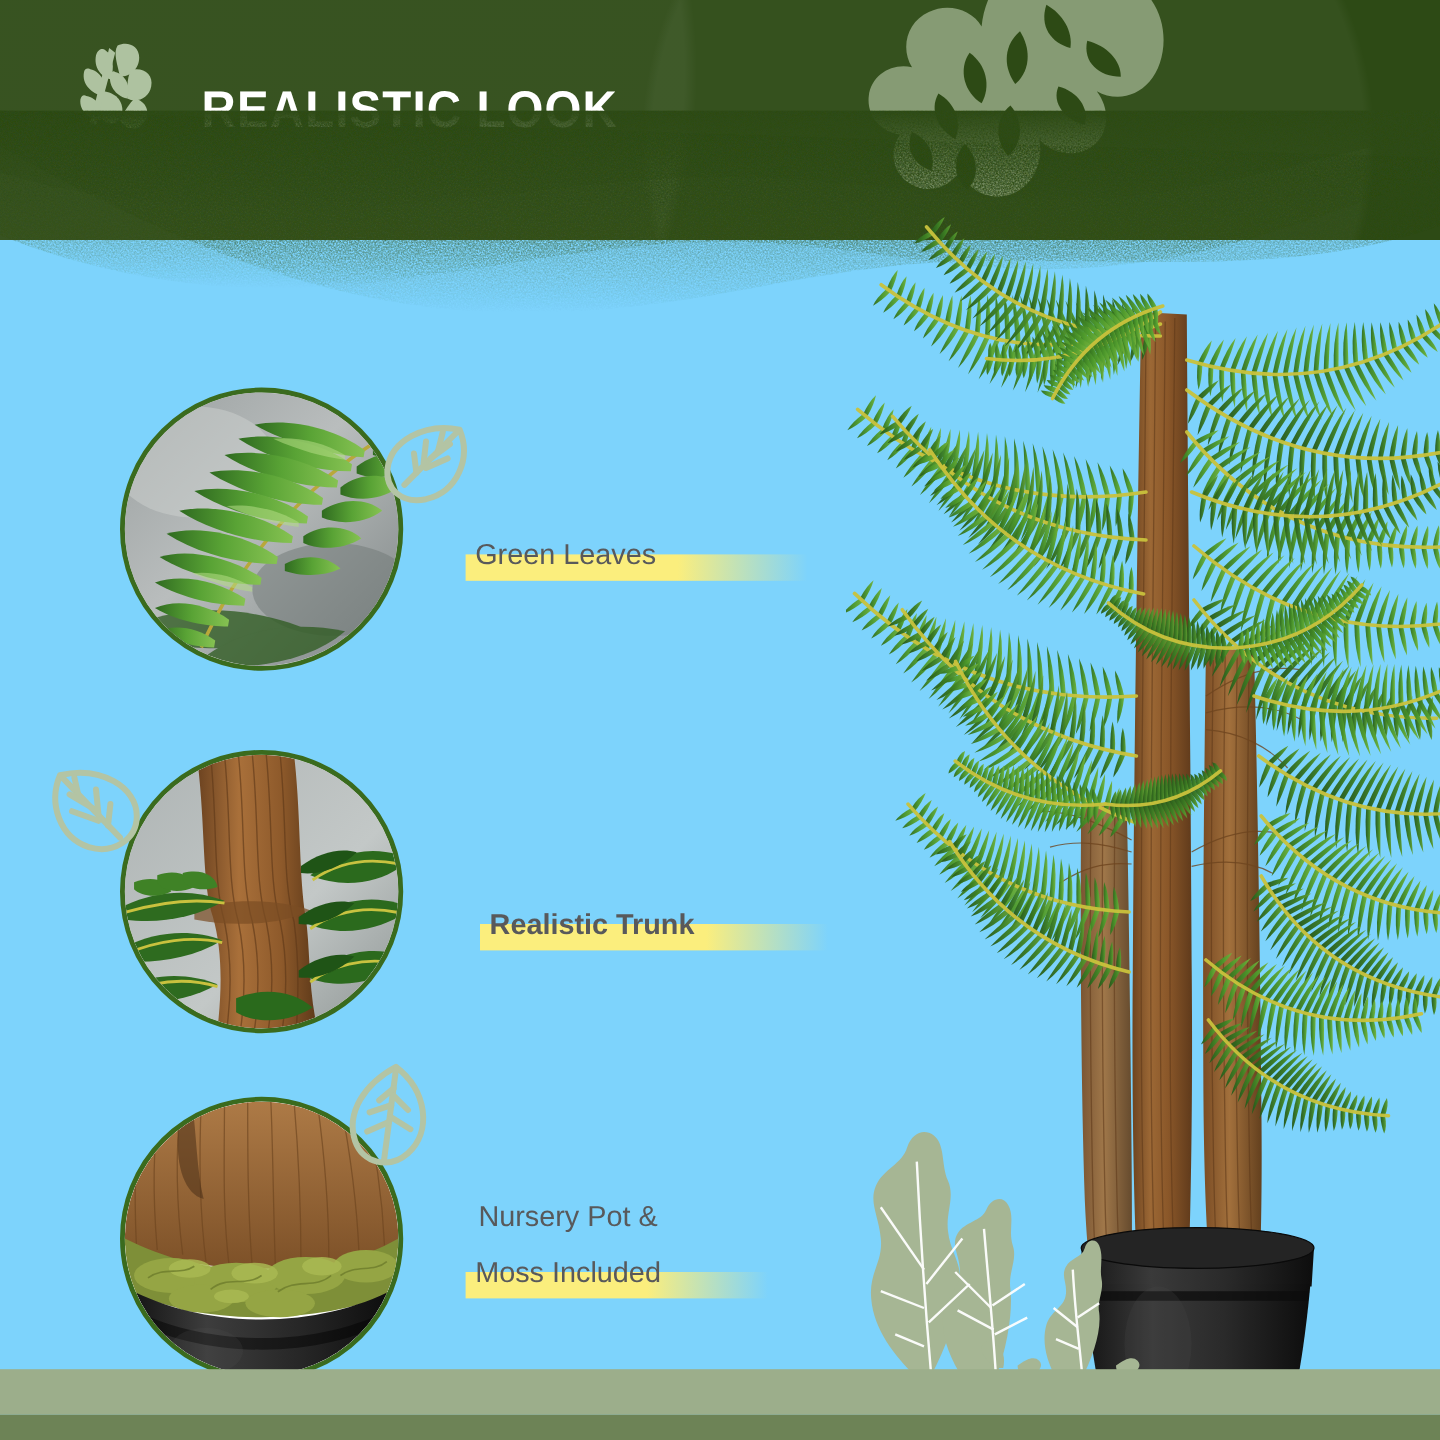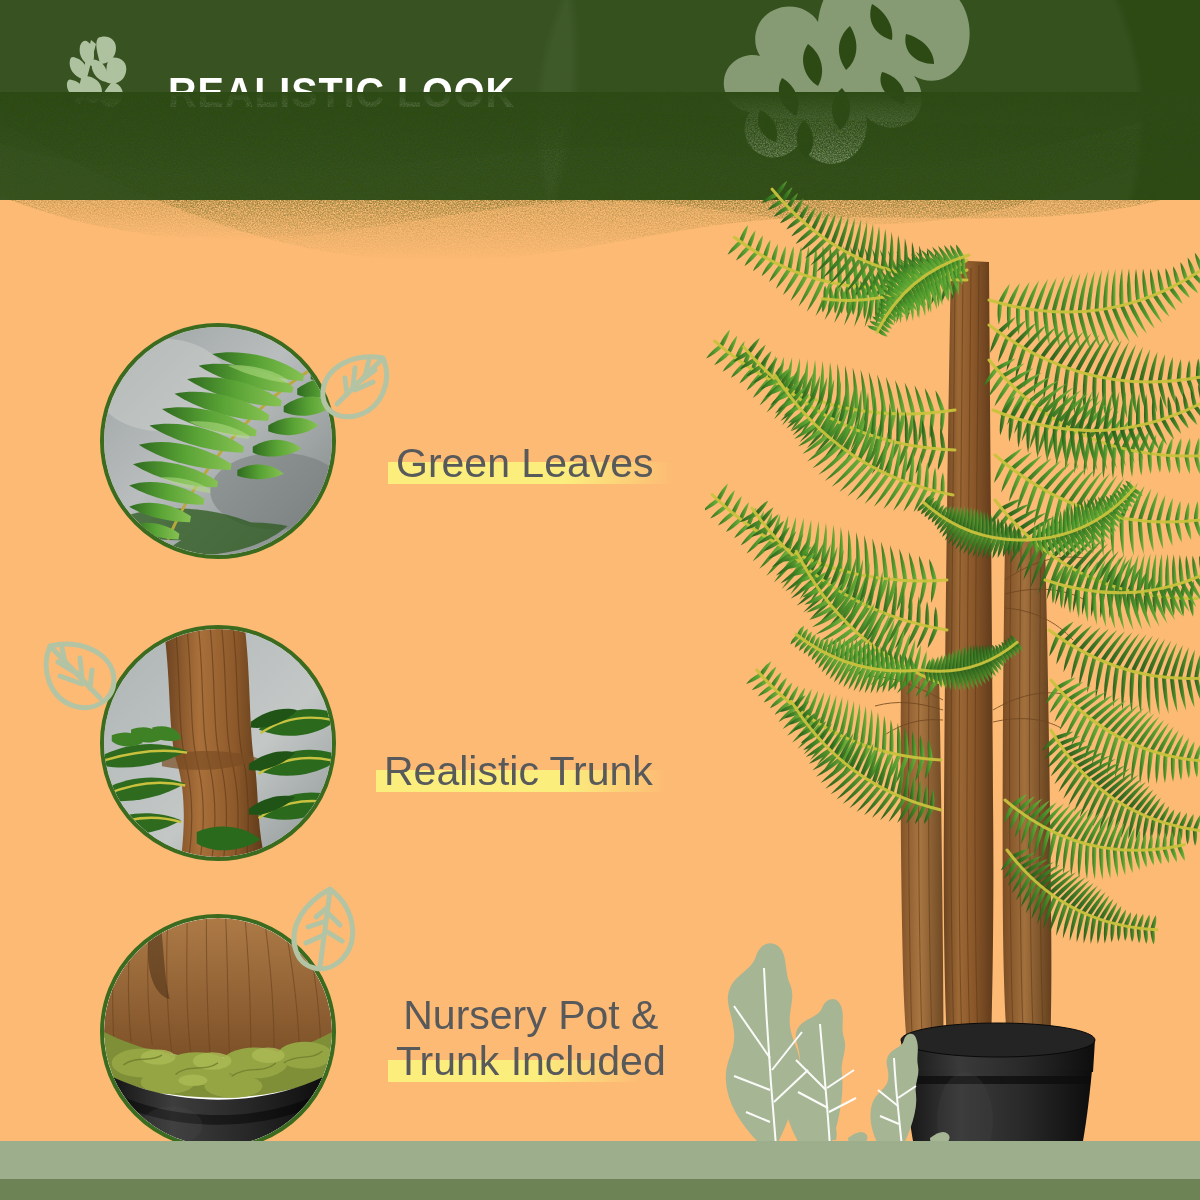--- a/index.html
+++ b/index.html
@@ -3,21 +3,21 @@
 <meta charset="utf-8">
 <style>
   html,body{margin:0;padding:0;}
   body{
     width:1200px;height:1200px;
     background:#ffffff;
     font-family:"Liberation Sans", sans-serif;
     overflow:hidden;
     position:relative;
   }
-  #stage{position:relative;width:1200px;height:1200px;overflow:hidden;background:#fdba74;}
+  #stage{position:relative;width:1200px;height:1200px;overflow:hidden;background:#7dd3fc;}
 
   
   .header-band{
     position:absolute;left:0;top:0;width:1200px;height:200px;
     background:#2d4a15;
     overflow:hidden;
     z-index:5;
   }
   .header-noise{
     position:absolute;left:0;top:0;width:1200px;height:200px;
@@ -58,21 +58,21 @@
     overflow:hidden;
     border:4px solid #3a6b1e;
     box-sizing:border-box;
     background:#cfd3d0;
   }
   .circle-inner{position:absolute;inset:0;border-radius:50%;overflow:hidden;}
 
   .label-block{position:absolute;z-index:22;}
   .label-line{
     position:relative;display:inline-block;
-    font-size:41px;line-height:46px;
+    font-size:24px;line-height:46px;
     color:#58595b;
     white-space:nowrap;
     padding:0 2px;
   }
   .label-line .hl{
     position:absolute;left:-6px;right:-6px;bottom:2px;height:22px;
     z-index:-1;
   }
   .label-text{position:relative;z-index:2;}
 
@@ -1953,21 +1953,21 @@
       <g fill="none" stroke="#b3c4a4" stroke-width="5" stroke-linecap="round" stroke-linejoin="round">
         <path d="M16 14 C 50 6 80 24 80 48 C 80 68 60 80 40 74 C 16 66 6 38 16 14 Z"></path>
         <path d="M18 16 L 66 66"></path>
         <path d="M28 16 L 32 34"></path>
         <path d="M24 30 L 44 42"></path>
         <path d="M26 44 L 48 52"></path>
         <path d="M46 26 L 48 46"></path>
         <path d="M58 38 L 56 56"></path>
       </g>
     </svg>
-    <div class="label-block" style="left:382px;top:748px;">
+    <div class="label-block" style="left:406px;top:748px;font-weight:bold;">
       <div class="label-line">
         <span class="hl" style="background:linear-gradient(to right,#fbee7d 0%,#fbee7d 65%,rgba(251,238,125,0) 100%);width:290px;"></span>
         <span class="label-text">Realistic Trunk</span>
       </div>
     </div>
   </div>
 
   <div class="feature">
     <div class="circle-wrap" style="left:100px;top:914px;width:236px;height:236px;">
       <svg class="circle-inner" viewBox="0 0 236 236" preserveAspectRatio="xMidYMid slice">
@@ -2043,21 +2043,21 @@
         <path d="M44 32 L 56 44"></path>
         <path d="M42 50 L 58 60"></path>
       </g>
     </svg>
     <div class="label-block" style="left:394px;top:992px;text-align:center;">
       <div class="label-line" style="display:block;">
         <span class="label-text">Nursery Pot &amp;</span>
       </div>
       <div class="label-line" style="display:block;">
         <span class="hl" style="background:linear-gradient(to right,#fbee7d 0%,#fbee7d 60%,rgba(251,238,125,0) 100%);width:252px;"></span>
-        <span class="label-text">Trunk Included</span>
+        <span class="label-text">Moss Included</span>
       </div>
     </div>
   </div>
 
   <svg class="footer-plants" viewBox="0 0 300 210">
     <g fill="#a6b694">
       <path d="M72 206 C 56 190 38 168 36 142 C 34 120 46 112 44 92
                C 42 72 34 62 40 48 C 46 34 62 30 66 16 C 70 4 80 0 88 6
                C 98 14 94 30 100 44 C 106 58 98 70 100 86 C 102 104 112 112 110 132
                C 108 156 98 184 86 206 Z"></path>

